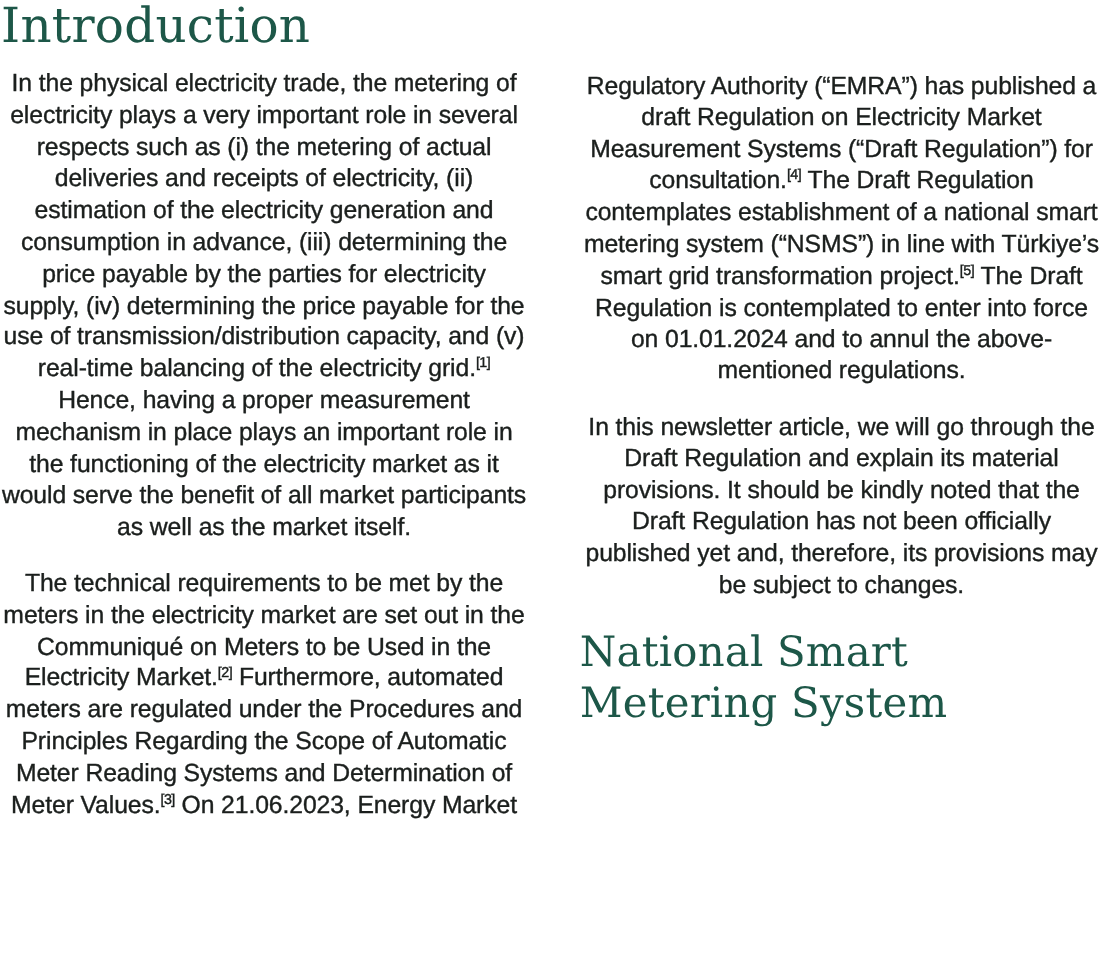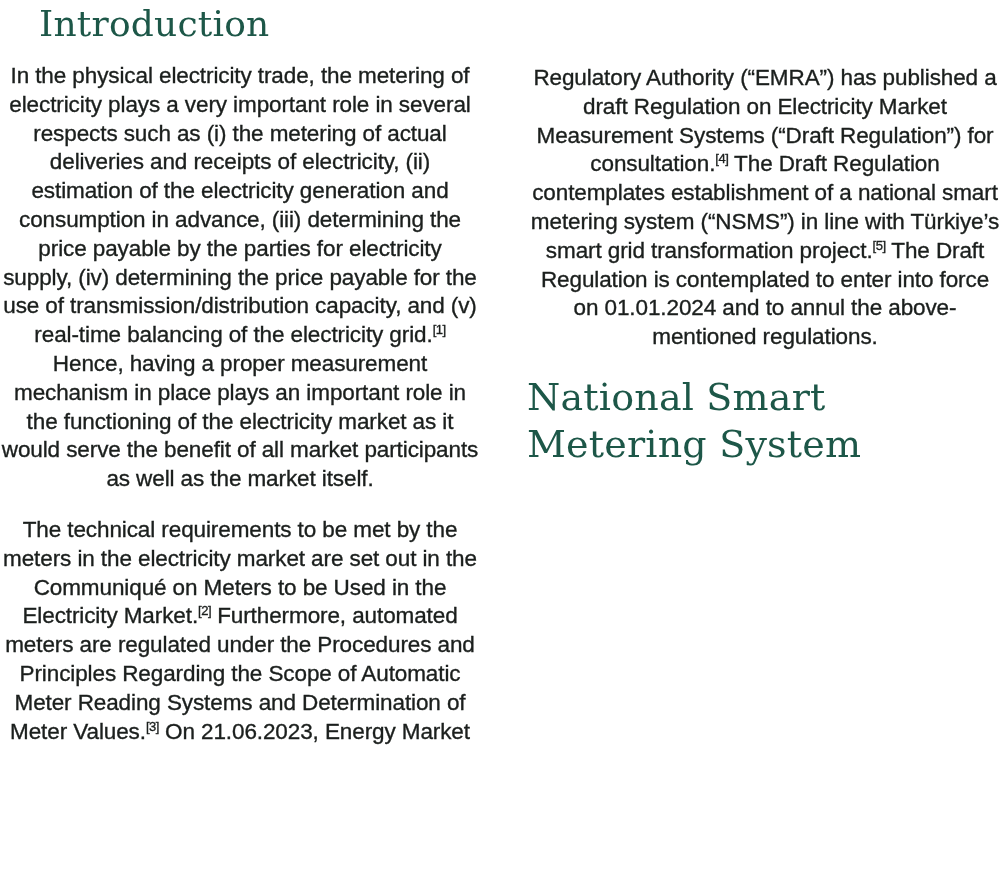--- a/index.html
+++ b/index.html
@@ -24,24 +24,23 @@
   }
   .column { overflow: hidden; }
   .column-right { padding-top: 62px; }
   h1, h2 {
     font-family: "DejaVu Serif", "Liberation Serif", serif;
     font-weight: 400;
     color: var(--heading-color);
     letter-spacing: 0.2px;
   }
   h1 {
-    font-size: 36px;
+    font-size: 44px;
     line-height: 44px;
     margin: 0 0 16px 0;
-    padding-left: 38px;
   }
   h2 {
     font-size: 38px;
     line-height: 47px;
     max-width: 420px;
     margin: 6px 0 18px 0;
   }
   p {
     font-size: 22.5px;
     line-height: 28.8px;
@@ -65,15 +64,16 @@
 <body>
 
 <div class="page">
   <div class="column column-left">
     <h1>Introduction</h1>
     <p>In the physical electricity trade, the metering of electricity plays a very important role in several respects such as (i) the metering of actual deliveries and receipts of electricity, (ii) estimation of the electricity generation and consumption in advance, (iii) determining the price payable by the parties for electricity supply, (iv) determining the price payable for the use of transmission/distribution capacity, and (v) real-time balancing of the electricity grid.<sup>[1]</sup> Hence, having a proper measurement mechanism in place plays an important role in the functioning of the electricity market as it would serve the benefit of all market participants as well as the market itself.</p>
     <p>The technical requirements to be met by the meters in the electricity market are set out in the Communiqué on Meters to be Used in the Electricity Market.<sup>[2]</sup> Furthermore, automated meters are regulated under the Procedures and Principles Regarding the Scope of Automatic Meter Reading Systems and Determination of Meter Values.<sup>[3]</sup> On 21.06.2023, Energy Market</p>
   </div>
   <div class="column column-right">
     <p>Regulatory Authority (“EMRA”) has published a draft Regulation on Electricity Market Measurement Systems (“Draft Regulation”) for consultation.<sup>[4]</sup> The Draft Regulation contemplates establishment of a national smart metering system (“NSMS”) in line with Türkiye’s smart grid transformation project.<sup>[5]</sup> The Draft Regulation is contemplated to enter into force on 01.01.2024 and to annul the above-mentioned regulations.</p>
+    <p>In this newsletter article, we will go through the Draft Regulation and explain its material provisions. It should be kindly noted that the Draft Regulation has not been officially published yet and, therefore, its provisions may be subject to changes.</p>
     <h2>National Smart Metering System</h2>
   </div>
 </div>
 
 </body></html>

